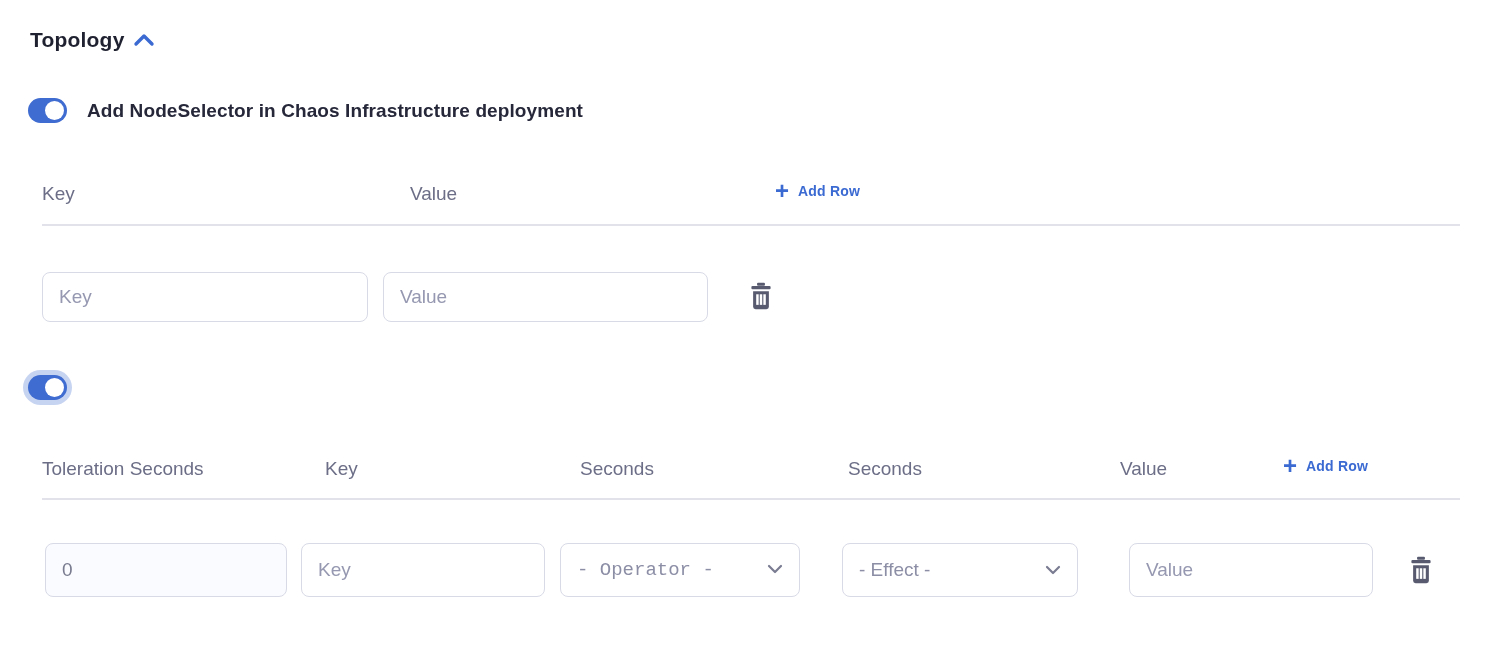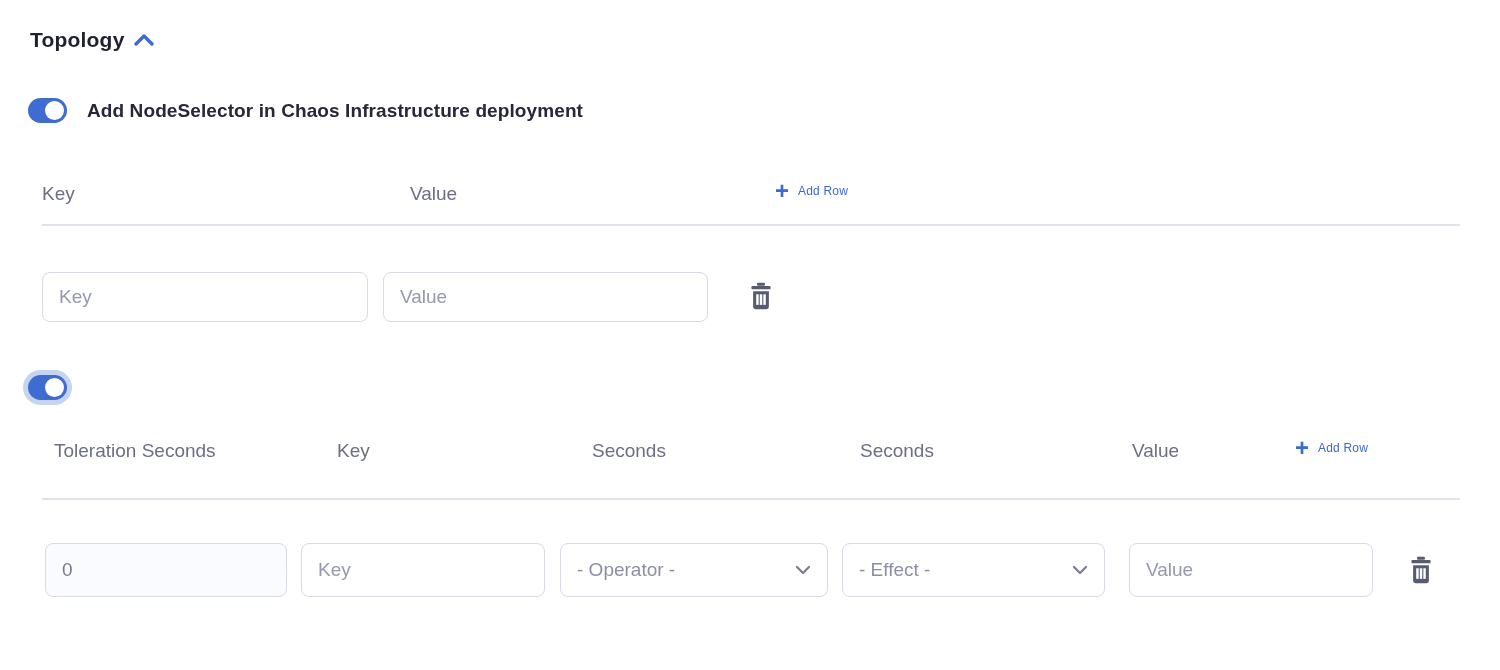--- a/index.html
+++ b/index.html
@@ -41,30 +41,30 @@
     font-size: 19px; font-weight: 700; color: #26283a; letter-spacing: .1px;
   }
 
   
   .col-header {
     position: absolute; top: 0;
     font-size: 19px; color: #6c6e87; white-space: nowrap;
   }
   .header-row { left: 0; right: 0; height: 28px; }
   .header-row-1 { top: 183px; }
-  .header-row-2 { top: 440px; margin-left: 12px; }
+  .header-row-2 { top: 458px; }
 
   .add-row-btn {
     position: absolute; top: -4px;
     display: flex; align-items: center; gap: 9px;
     background: none; border: none; cursor: pointer;
     color: #3b6ad2; font-family: "Liberation Sans", sans-serif;
   }
   .add-row-btn .plus { font-size: 24px; font-weight: 700; line-height: 24px; }
-  .add-row-btn .lbl { font-size: 12px; font-weight: 400; letter-spacing: .2px; }
+  .add-row-btn .lbl { font-size: 14px; font-weight: 700; letter-spacing: .2px; }
 
   .divider {
     left: 42px; width: 1418px; height: 2px; background: #e1e2ea;
   }
   .divider-1 { top: 224px; }
   .divider-2 { top: 498px; }
 
   
   .text-input {
     border: 1.5px solid #d8dae6; border-radius: 8px;
@@ -156,30 +156,30 @@
     <span class="plus">+</span>
     <span class="lbl">Add Row</span>
   </button>
 </div>
 <div class="abs divider divider-2"></div>
 
 <div class="abs input-row-2 row-2">
   <input class="abs text-input num-filled" style="left: 45px; width: 242px;" type="text" value="0">
   <input class="abs text-input" style="left: 301px; width: 244px;" type="text" placeholder="Key">
 
-  <div class="select-box" style="left:560px; width:268px;">
+  <div class="select-box" style="left:560px; width:240px;font-family:Liberation Mono, monospace;">
     <span class="sel-text">- Operator -</span>
     <span>
       <svg width="16" height="10" viewBox="0 0 16 10">
         <path d="M2 2 L8 8 L14 2" fill="none" stroke="#7a7c92" stroke-width="2.2" stroke-linecap="round" stroke-linejoin="round"></path>
       </svg>
     </span>
   </div>
 
-  <div class="select-box" style="left:842px; width:263px;">
+  <div class="select-box" style="left:842px; width:236px;">
     <span class="sel-text">- Effect -</span>
     <span>
       <svg width="16" height="10" viewBox="0 0 16 10">
         <path d="M2 2 L8 8 L14 2" fill="none" stroke="#7a7c92" stroke-width="2.2" stroke-linecap="round" stroke-linejoin="round"></path>
       </svg>
     </span>
   </div>
 
   <input class="abs text-input" style="left: 1129px; width: 244px;" type="text" placeholder="Value">
 

